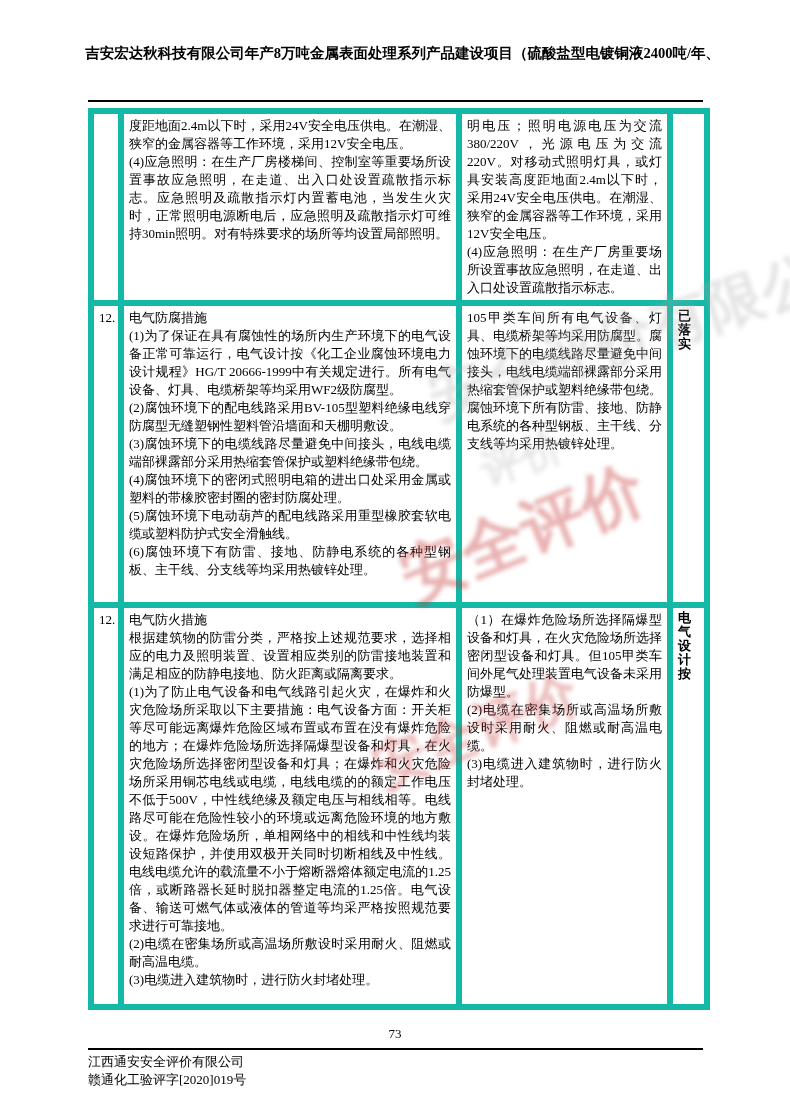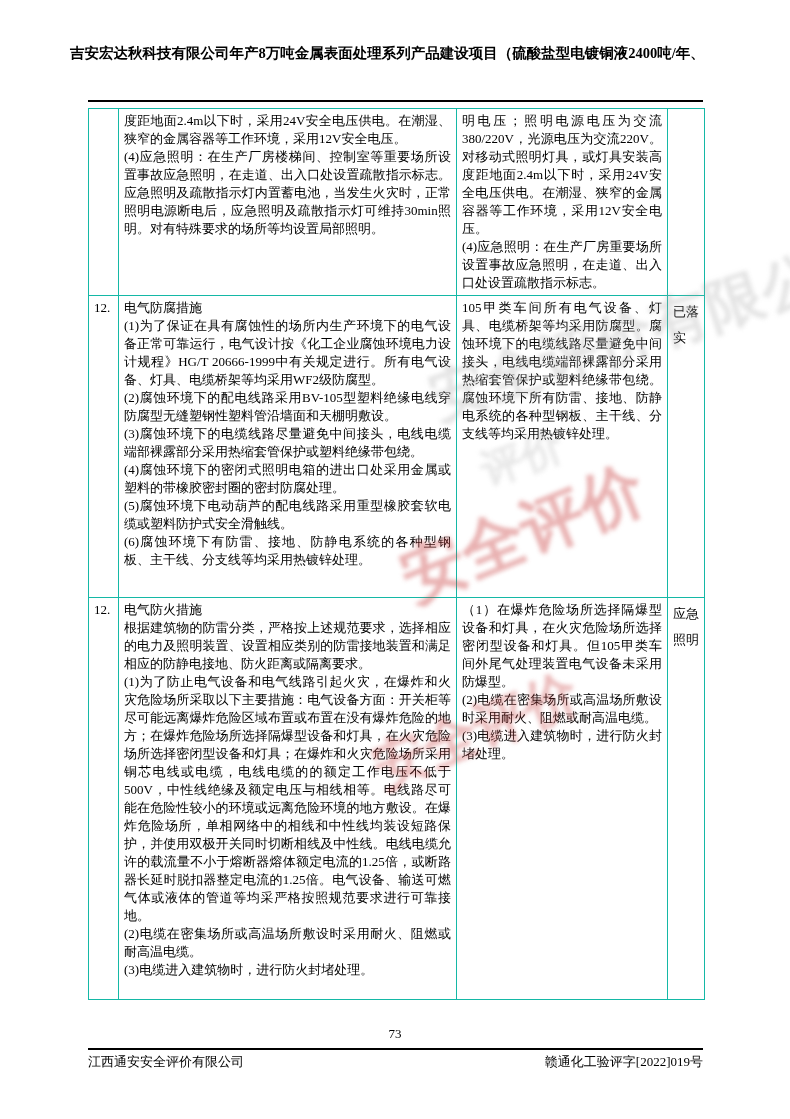--- a/index.html
+++ b/index.html
@@ -5,59 +5,59 @@
   html,body{margin:0;padding:0;background:#ffffff;}
   body{
     width:790px;height:1119px;position:relative;overflow:hidden;
     font-family:"Liberation Serif","DejaVu Serif",serif;color:#000;
   }
   .page{position:absolute;inset:0;background:#fff;}
 
   
   .header{
     position:absolute;top:40px;left:70px;right:70px;
-    text-align:left;font-weight:bold;font-size:14.5px;line-height:26px;
+    text-align:right;font-weight:bold;font-size:14.5px;line-height:26px;
   }
   .header-rule{
     position:absolute;top:100px;left:88px;width:615px;
     border-top:2.5px solid #000;
   }
 
   
   table.main{
     position:absolute;top:108px;left:88px;width:616px;
     border-collapse:collapse;table-layout:fixed;
     font-size:13px;line-height:18px;
   }
   table.main td{
-    border:1px solid #14b8a6;vertical-align:top;
+    border:6px solid #14b8a6;vertical-align:top;
     padding:3px 5px;overflow:hidden;
   }
   td.no{
     text-align:left;vertical-align:middle;padding:0 1px;
   }
   td.pre{white-space:pre-wrap;text-align:justify;}
   td.vmid{vertical-align:middle;margin-top:20px;}
   td.status{
-    vertical-align:middle;padding:2px 4px;line-height:26px;
-    text-align:justify;text-align-last:justify;
+    vertical-align:middle;padding:2px 4px;line-height:14px;
+    text-align:justify;text-align-last:justify;font-weight:bold;
   }
 
   
   .pageno{
     position:absolute;top:1026px;left:0;width:100%;
     text-align:center;font-size:13px;
   }
   .footer-rule{
     position:absolute;top:1048px;left:88px;width:615px;
     border-top:2px solid #000;
   }
   .footer{
     position:absolute;top:1053px;left:88px;width:615px;
-    font-size:13px;display:flex;justify-content:space-between;
+    font-size:13px;display:flex;justify-content:space-between;flex-direction:column;
   }
 
   
   .wm{
     position:absolute;pointer-events:none;white-space:nowrap;
     filter:blur(2px);font-weight:bold;z-index:5;
   }
   .wm-gray1{left:420px;top:290px;font-size:58px;color:rgba(165,165,165,0.30);transform:rotate(-18deg);}
   .wm-gray2{left:480px;top:430px;font-size:42px;color:rgba(170,170,170,0.28);transform:rotate(-20deg);}
   .wm-red1{left:395px;top:490px;font-size:64px;color:rgba(199,61,61,0.40);transform:rotate(-22deg);}
@@ -109,25 +109,25 @@
       <tr style="height:402px;">
         <td class="no">12.</td>
         <td class="pre">电气防火措施
 根据建筑物的防雷分类，严格按上述规范要求，选择相应的电力及照明装置、设置相应类别的防雷接地装置和满足相应的防静电接地、防火距离或隔离要求。
 (1)为了防止电气设备和电气线路引起火灾，在爆炸和火灾危险场所采取以下主要措施：电气设备方面：开关柜等尽可能远离爆炸危险区域布置或布置在没有爆炸危险的地方；在爆炸危险场所选择隔爆型设备和灯具，在火灾危险场所选择密闭型设备和灯具；在爆炸和火灾危险场所采用铜芯电线或电缆，电线电缆的的额定工作电压不低于500V，中性线绝缘及额定电压与相线相等。电线路尽可能在危险性较小的环境或远离危险环境的地方敷设。在爆炸危险场所，单相网络中的相线和中性线均装设短路保护，并使用双极开关同时切断相线及中性线。电线电缆允许的载流量不小于熔断器熔体额定电流的1.25倍，或断路器长延时脱扣器整定电流的1.25倍。电气设备、输送可燃气体或液体的管道等均采严格按照规范要求进行可靠接地。
 (2)电缆在密集场所或高温场所敷设时采用耐火、阻燃或耐高温电缆。
 (3)电缆进入建筑物时，进行防火封堵处理。</td>
         <td class="pre vmid">（1）在爆炸危险场所选择隔爆型设备和灯具，在火灾危险场所选择密闭型设备和灯具。但105甲类车间外尾气处理装置电气设备未采用防爆型。
 (2)电缆在密集场所或高温场所敷设时采用耐火、阻燃或耐高温电缆。
 (3)电缆进入建筑物时，进行防火封堵处理。</td>
-        <td class="status">应急照明</td>
+        <td class="status">电气设计按</td>
       </tr>
     </tbody>
   </table>
 
   <div class="pageno">73</div>
   <div class="footer-rule"></div>
   <div class="footer">
     <span>江西通安安全评价有限公司</span>
-    <span>赣通化工验评字[2022]019号</span>
+    <span>赣通化工验评字[2020]019号</span>
   </div>
 
 </div>
 
 </body></html>

